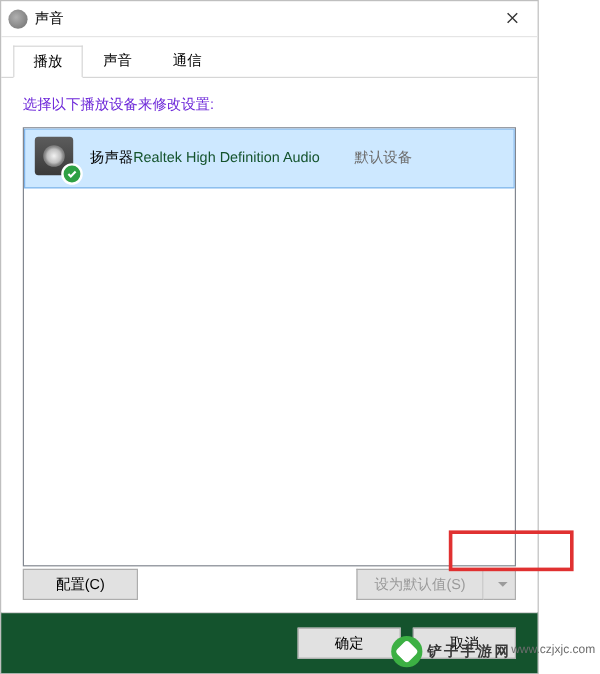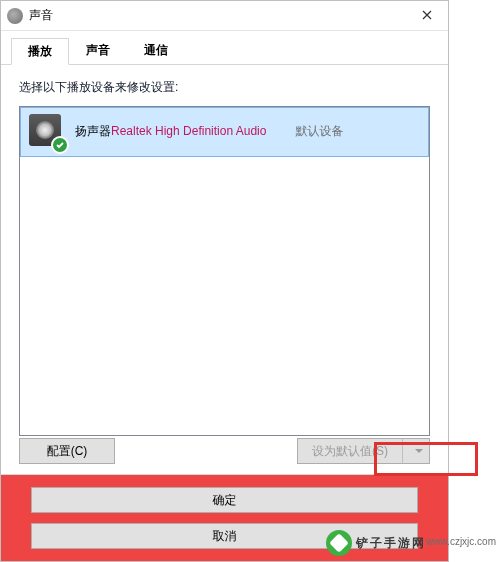--- a/index.html
+++ b/index.html
@@ -3,43 +3,43 @@
 <meta charset="utf-8">
 <style>
   * { box-sizing: border-box; margin: 0; padding: 0; font-family: "Microsoft YaHei", "Segoe UI", sans-serif; font-size: 12px; }
   body { background: #fff; width: 500px; height: 562px; overflow: hidden; position: relative; }
   .window { width: 449px; height: 562px; border: 1px solid #bfbfbf; background: #fff; display: flex; flex-direction: column; }
   .titlebar { height: 30px; display: flex; align-items: center; padding: 0 6px; border-bottom: 1px solid #e5e5e5; }
   .titlebar .icon { width: 16px; height: 16px; background: radial-gradient(circle at 40% 40%, #b0b0b0, #6d6d6d); border-radius: 50%; margin-right: 6px; }
   .titlebar .title { flex: 1; color: #000; }
   .close { width: 40px; height: 28px; display: flex; align-items: center; justify-content: center; color: #333; margin-right: -5px; margin-top: -2px;}
   .tabs { display: flex; align-items: flex-end; padding: 8px 10px 0 10px; border-bottom: 1px solid #d6d6d6; height: 34px; }
-  .tab { padding: 4px 16px; color: #000; border: 1px solid transparent; position: relative; cursor: default; font-weight: bold; }
+  .tab { padding: 4px 16px; color: #000; border: 1px solid transparent; position: relative; cursor: default; }
   .tab.active { border: 1px solid #d6d6d6; border-bottom: 1px solid #fff; background: #fff; margin-bottom: -1px; }
   .content { flex: 1; padding: 14px 18px 10px 18px; display: flex; flex-direction: column; }
-  .instruction { color: #0f172a; margin-bottom: 10px; }
+  .instruction { color: #6d28d9; margin-bottom: 10px; }
   .device-list { flex: 1; border: 1px solid #828790; background: #fff; overflow: hidden; }
   .device-item { display: flex; align-items: center; padding: 6px 8px; gap: 10px; border: 1px solid #7eb4ea; background: #cde8ff; }
   .device-icon { width: 36px; height: 36px; position: relative; }
   .speaker-box { width: 32px; height: 32px; background: linear-gradient(#5c5c5c,#3a3a3a); border-radius: 3px; display: flex; align-items: center; justify-content: center; }
   .speaker-cone { width: 18px; height: 18px; background: radial-gradient(circle at 50% 50%, #f2f2f2 0%, #bfbfbf 45%, #8b8b8b 60%, #4e4e4e 100%); border-radius: 50%; }
   .check-badge { position: absolute; right: -4px; bottom: -4px; width: 18px; height: 18px; background: #2ea043; border: 2px solid #fff; border-radius: 50%; display: flex; align-items: center; justify-content: center; color: #fff; font-size: 11px; font-weight: bold; }
   .device-text { display: flex; flex-direction: row; line-height: 1.3; }
   .device-name { color: #000; }
-  .device-driver { color: #be185d; }
+  .device-driver { color: #14532d; }
   .device-status { color: #6d6d6d; margin-left: 29px; }
   .button-row { display: flex; justify-content: space-between; align-items: center; margin-top: 2px; gap: 10px; }
   .button-group-right { display: flex; gap: 10px; justify-content: center; }
   .btn { min-width: 96px; height: 26px; border: 1px solid #adadad; background: #e1e1e1; color: #000; display: flex; align-items: center; justify-content: center; padding: 0 14px; cursor: default; }
   .btn.disabled { color: #9b9b9b; }
   .btn.dropdown::after { content: ""; margin-left: 6px; width: 0; height: 0; border-left: 4px solid transparent; border-right: 4px solid transparent; border-top: 4px solid #9b9b9b; }
   .btn.dropdown { border-left: none; }
   .dropdown-wrap { display: flex; }
   .dropdown-wrap .main { border-right: 1px solid #c0c0c0; }
-  .footer { border-top: 1px solid #d6d6d6; padding: 12px 30px; display: flex; justify-content: flex-end; gap: 10px; background: #ef4444; flex-direction: column; }
+  .footer { border-top: 1px solid #d6d6d6; padding: 12px 18px; display: flex; justify-content: flex-end; gap: 10px; background: #14532d; }
   .highlight-box { position: absolute; border: 3px solid #e03131; pointer-events: none; }
   .watermark { position: absolute; right: 4px; bottom: 6px; display: flex; align-items: center; gap: 4px; color: #3a3a3a; font-size: 13px; }
   .wm-icon { width: 26px; height: 26px; background: #3cb043; border-radius: 50%; position: relative; display:flex; align-items:center; justify-content:center;}
   .wm-icon::before { content:""; width:14px; height:14px; background:#fff; border-radius:3px; transform:rotate(45deg); position:absolute;}
   .wm-text { display:flex; flex-direction:row; line-height:1;}
   .wm-top { letter-spacing:2px; font-weight:bold;}
   .wm-bottom { font-size:10px; color:#6d6d6d;}
 </style>
 </head>
 <body>

